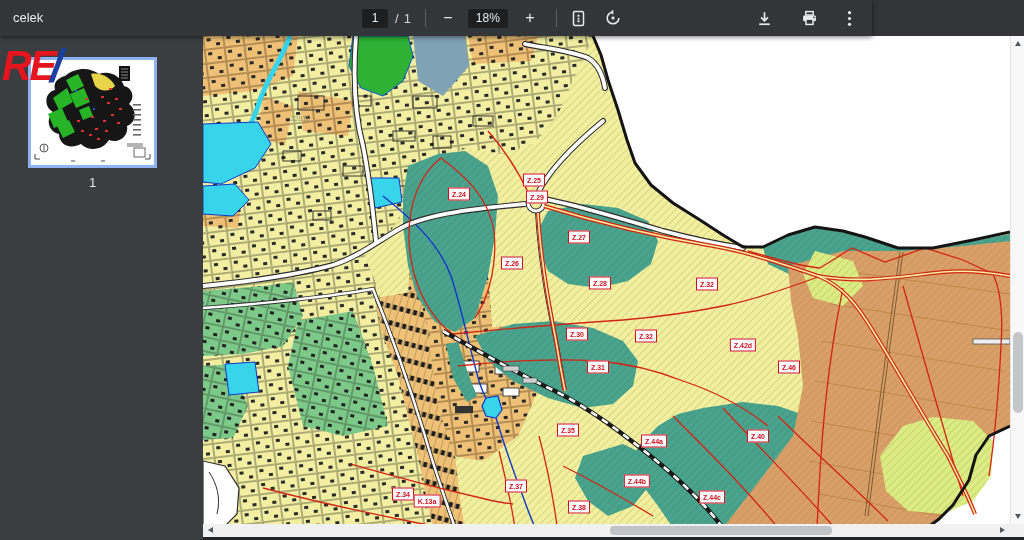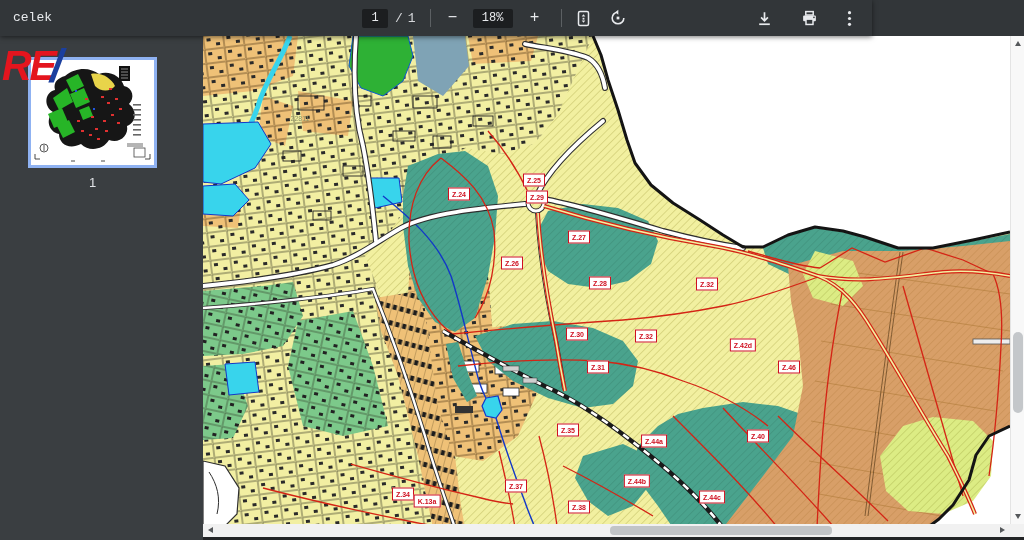--- a/index.html
+++ b/index.html
@@ -1,20 +1,20 @@
 <!DOCTYPE html>
 <html><head>
 <meta charset="utf-8">
 <style>
   html,body{margin:0;padding:0;}
   body{width:1024px;height:540px;overflow:hidden;background:#323639;
        font-family:"Liberation Sans",sans-serif;position:relative;}
   
   .toolbar{position:absolute;left:0;top:0;width:872px;height:36px;background:#323639;
-           box-shadow:0 1px 5px rgba(0,0,0,.55);z-index:50;color:#e8eaed;font-size:13px;font-family:Liberation Mono, monospace;}
+           box-shadow:0 1px 5px rgba(0,0,0,.55);z-index:50;color:#e8eaed;font-size:13px;}
   .tb-title{position:absolute;left:13px;top:10px;}
   .tb-center{position:absolute;left:362px;top:0;height:36px;display:flex;align-items:center;}
   .numbox{background:#1c1e20;border-radius:2px;height:19px;display:flex;align-items:center;
           justify-content:center;font-size:12px;}
   .pg-in{width:26px;}
   .zoombox{width:40px;margin-left:8px;}
   .tb-sep{width:1px;height:18px;background:#5c6063;margin-left:14px;}
   .tb-btn{margin-left:10px;width:24px;height:24px;display:flex;align-items:center;
           justify-content:center;font-size:16px;cursor:default;border-radius:50%;}
   .tb-right{position:absolute;right:16px;top:0;height:36px;display:flex;align-items:center;gap:21px;}

